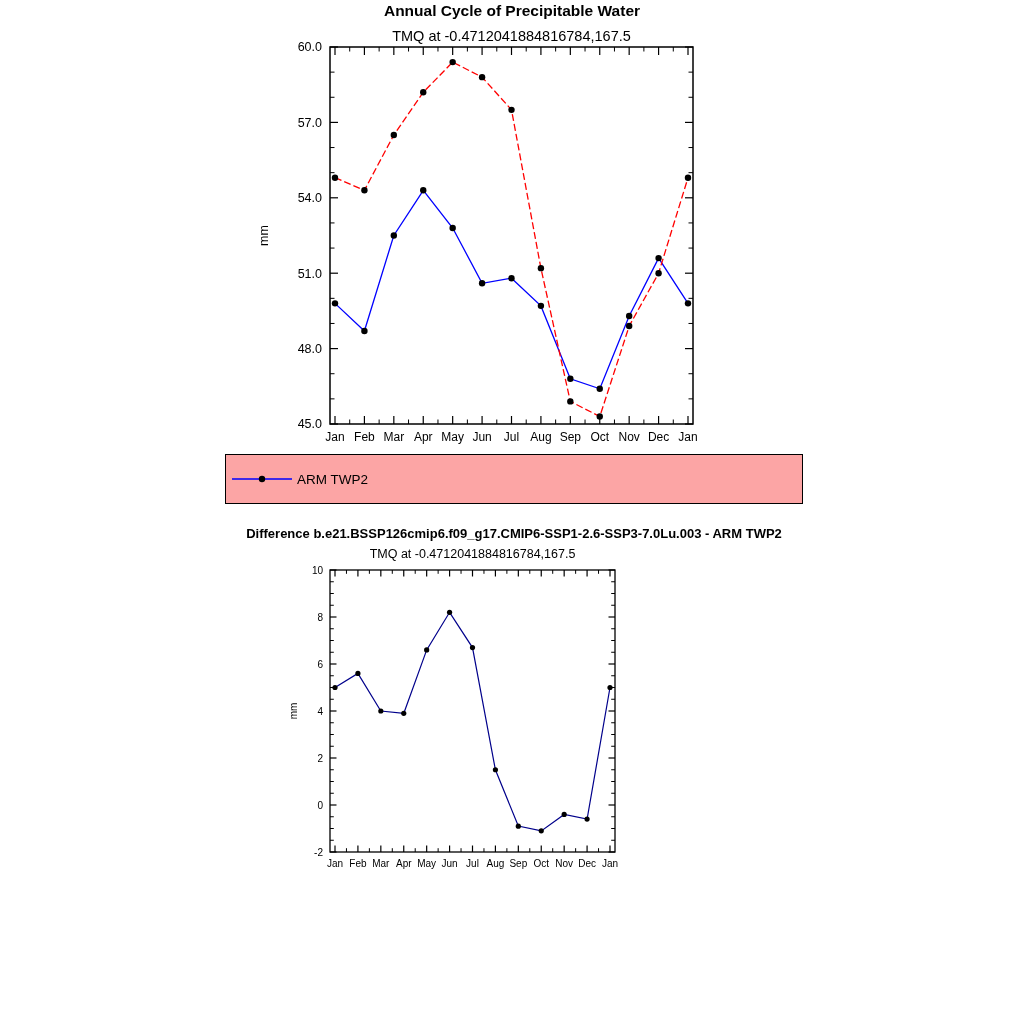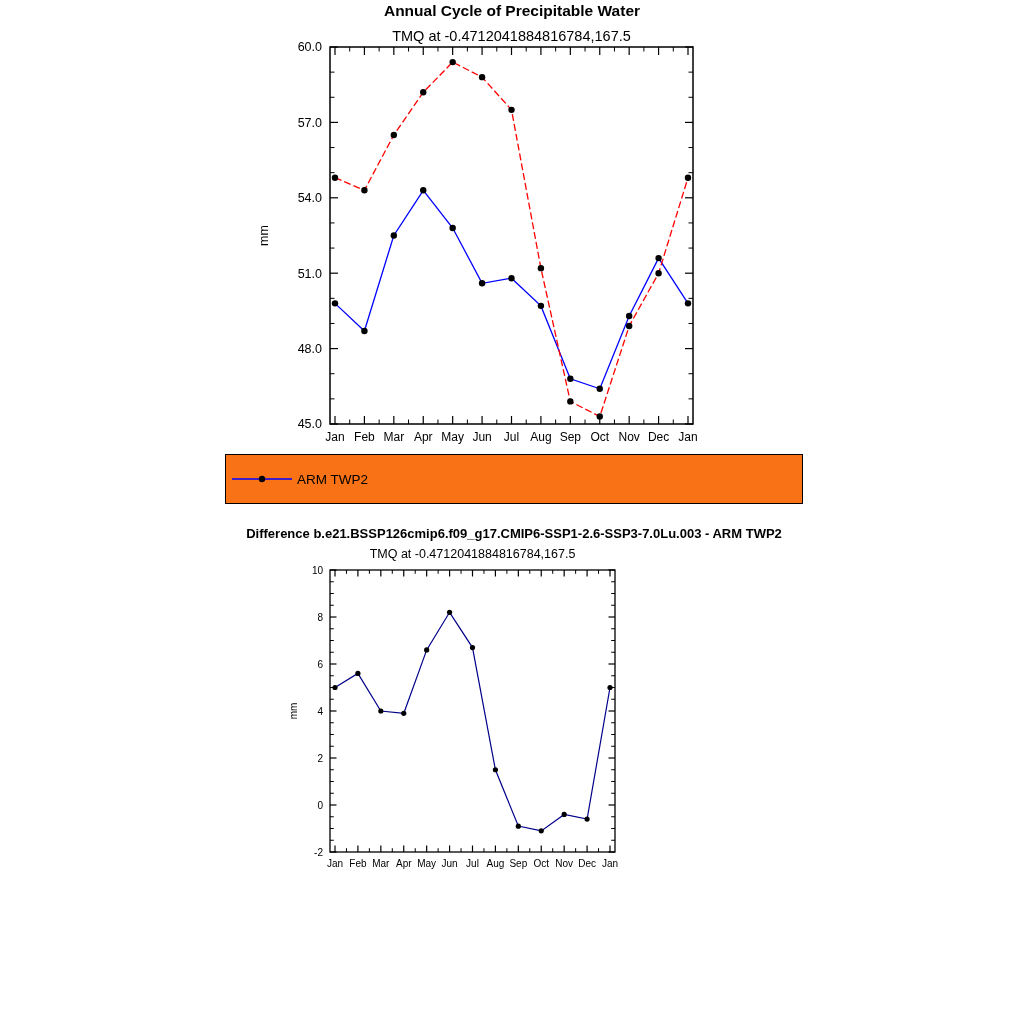--- a/index.html
+++ b/index.html
@@ -10,21 +10,21 @@
     color:#000;
   }
   .abs{position:absolute;}
   .title-main{top:2px;left:0;width:1024px;text-align:center;font-size:15.5px;font-weight:bold;}
   .subtitle-top{top:28px;left:330px;width:363px;text-align:center;font-size:14.5px;}
   svg{position:absolute;font-family:"Liberation Sans","DejaVu Sans",sans-serif;}
   #chart1{left:240px;top:35px;}
   #chart2{left:270px;top:558px;}
   .legend-box{
     top:454px;left:225px;width:578px;height:50px;box-sizing:border-box;
-    border:1.2px solid #000;background:#f97316;
+    border:1.2px solid #000;background:#fca5a5;
     display:flex;flex-direction:column;justify-content:center;padding:2px 4px;
   }
   .legend-row{display:flex;align-items:center;gap:3px;height:23px;}
   .legend-label{font-size:13.5px;white-space:nowrap;}
   .legend-sample{position:static;flex:0 0 auto;}
   .title-diff{top:526px;left:0;width:940px;text-align:center;font-size:13px;font-weight:bold;margin-left:44px;}
   .subtitle-bottom{top:547px;left:330px;width:285px;text-align:center;font-size:12.5px;}
 </style>
 </head>
 <body>

